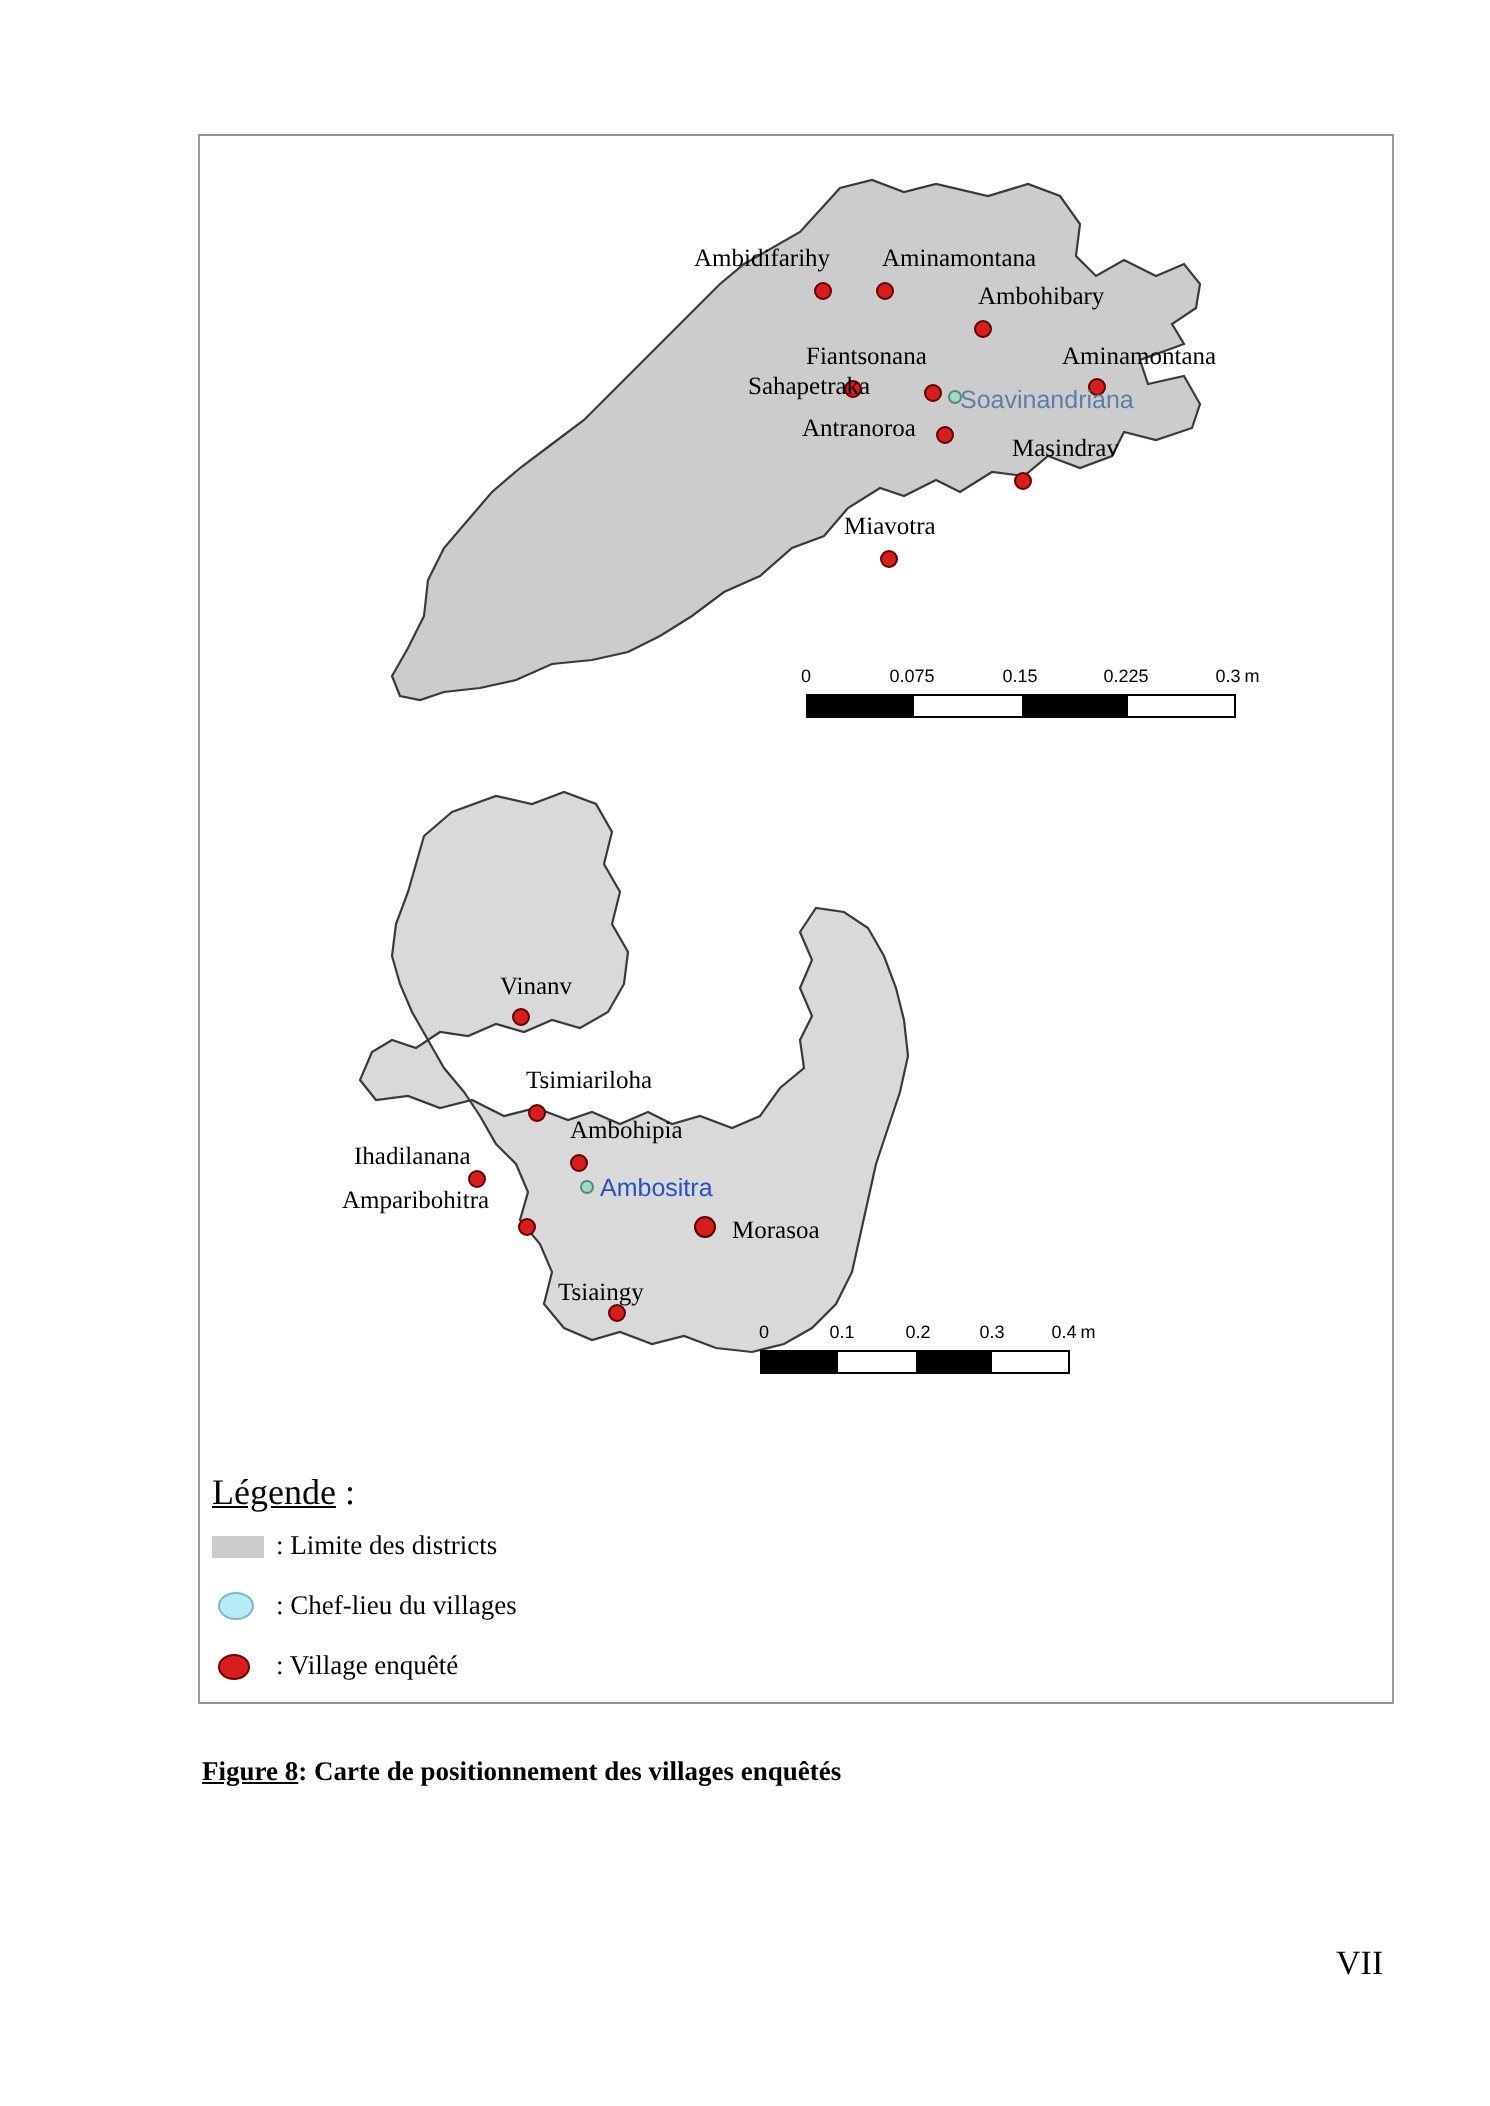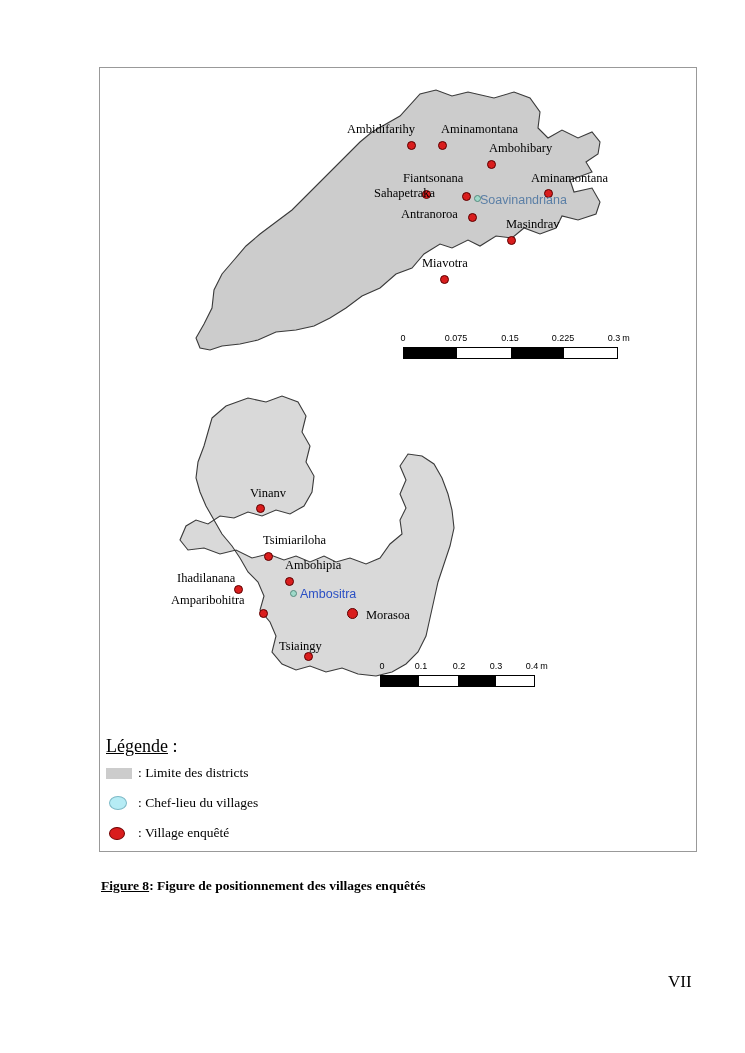--- a/index.html
+++ b/index.html
@@ -357,16 +357,16 @@
       <div class="swatch-wrap">
         <div class="sw-dot"></div>
       </div>
       <div class="lbl">: Village enquêté</div>
     </div>
   </div>
 
 </div>
 
 <div id="caption">
-  <span class="num">Figure 8</span><span>: Figure de positionnement des villages enquêtés</span>
+  <span class="num">Figure 8</span><span>: Carte de positionnement des villages enquêtés</span>
 </div>
 
 <div id="page-number">VII</div>
 
 </body></html>

